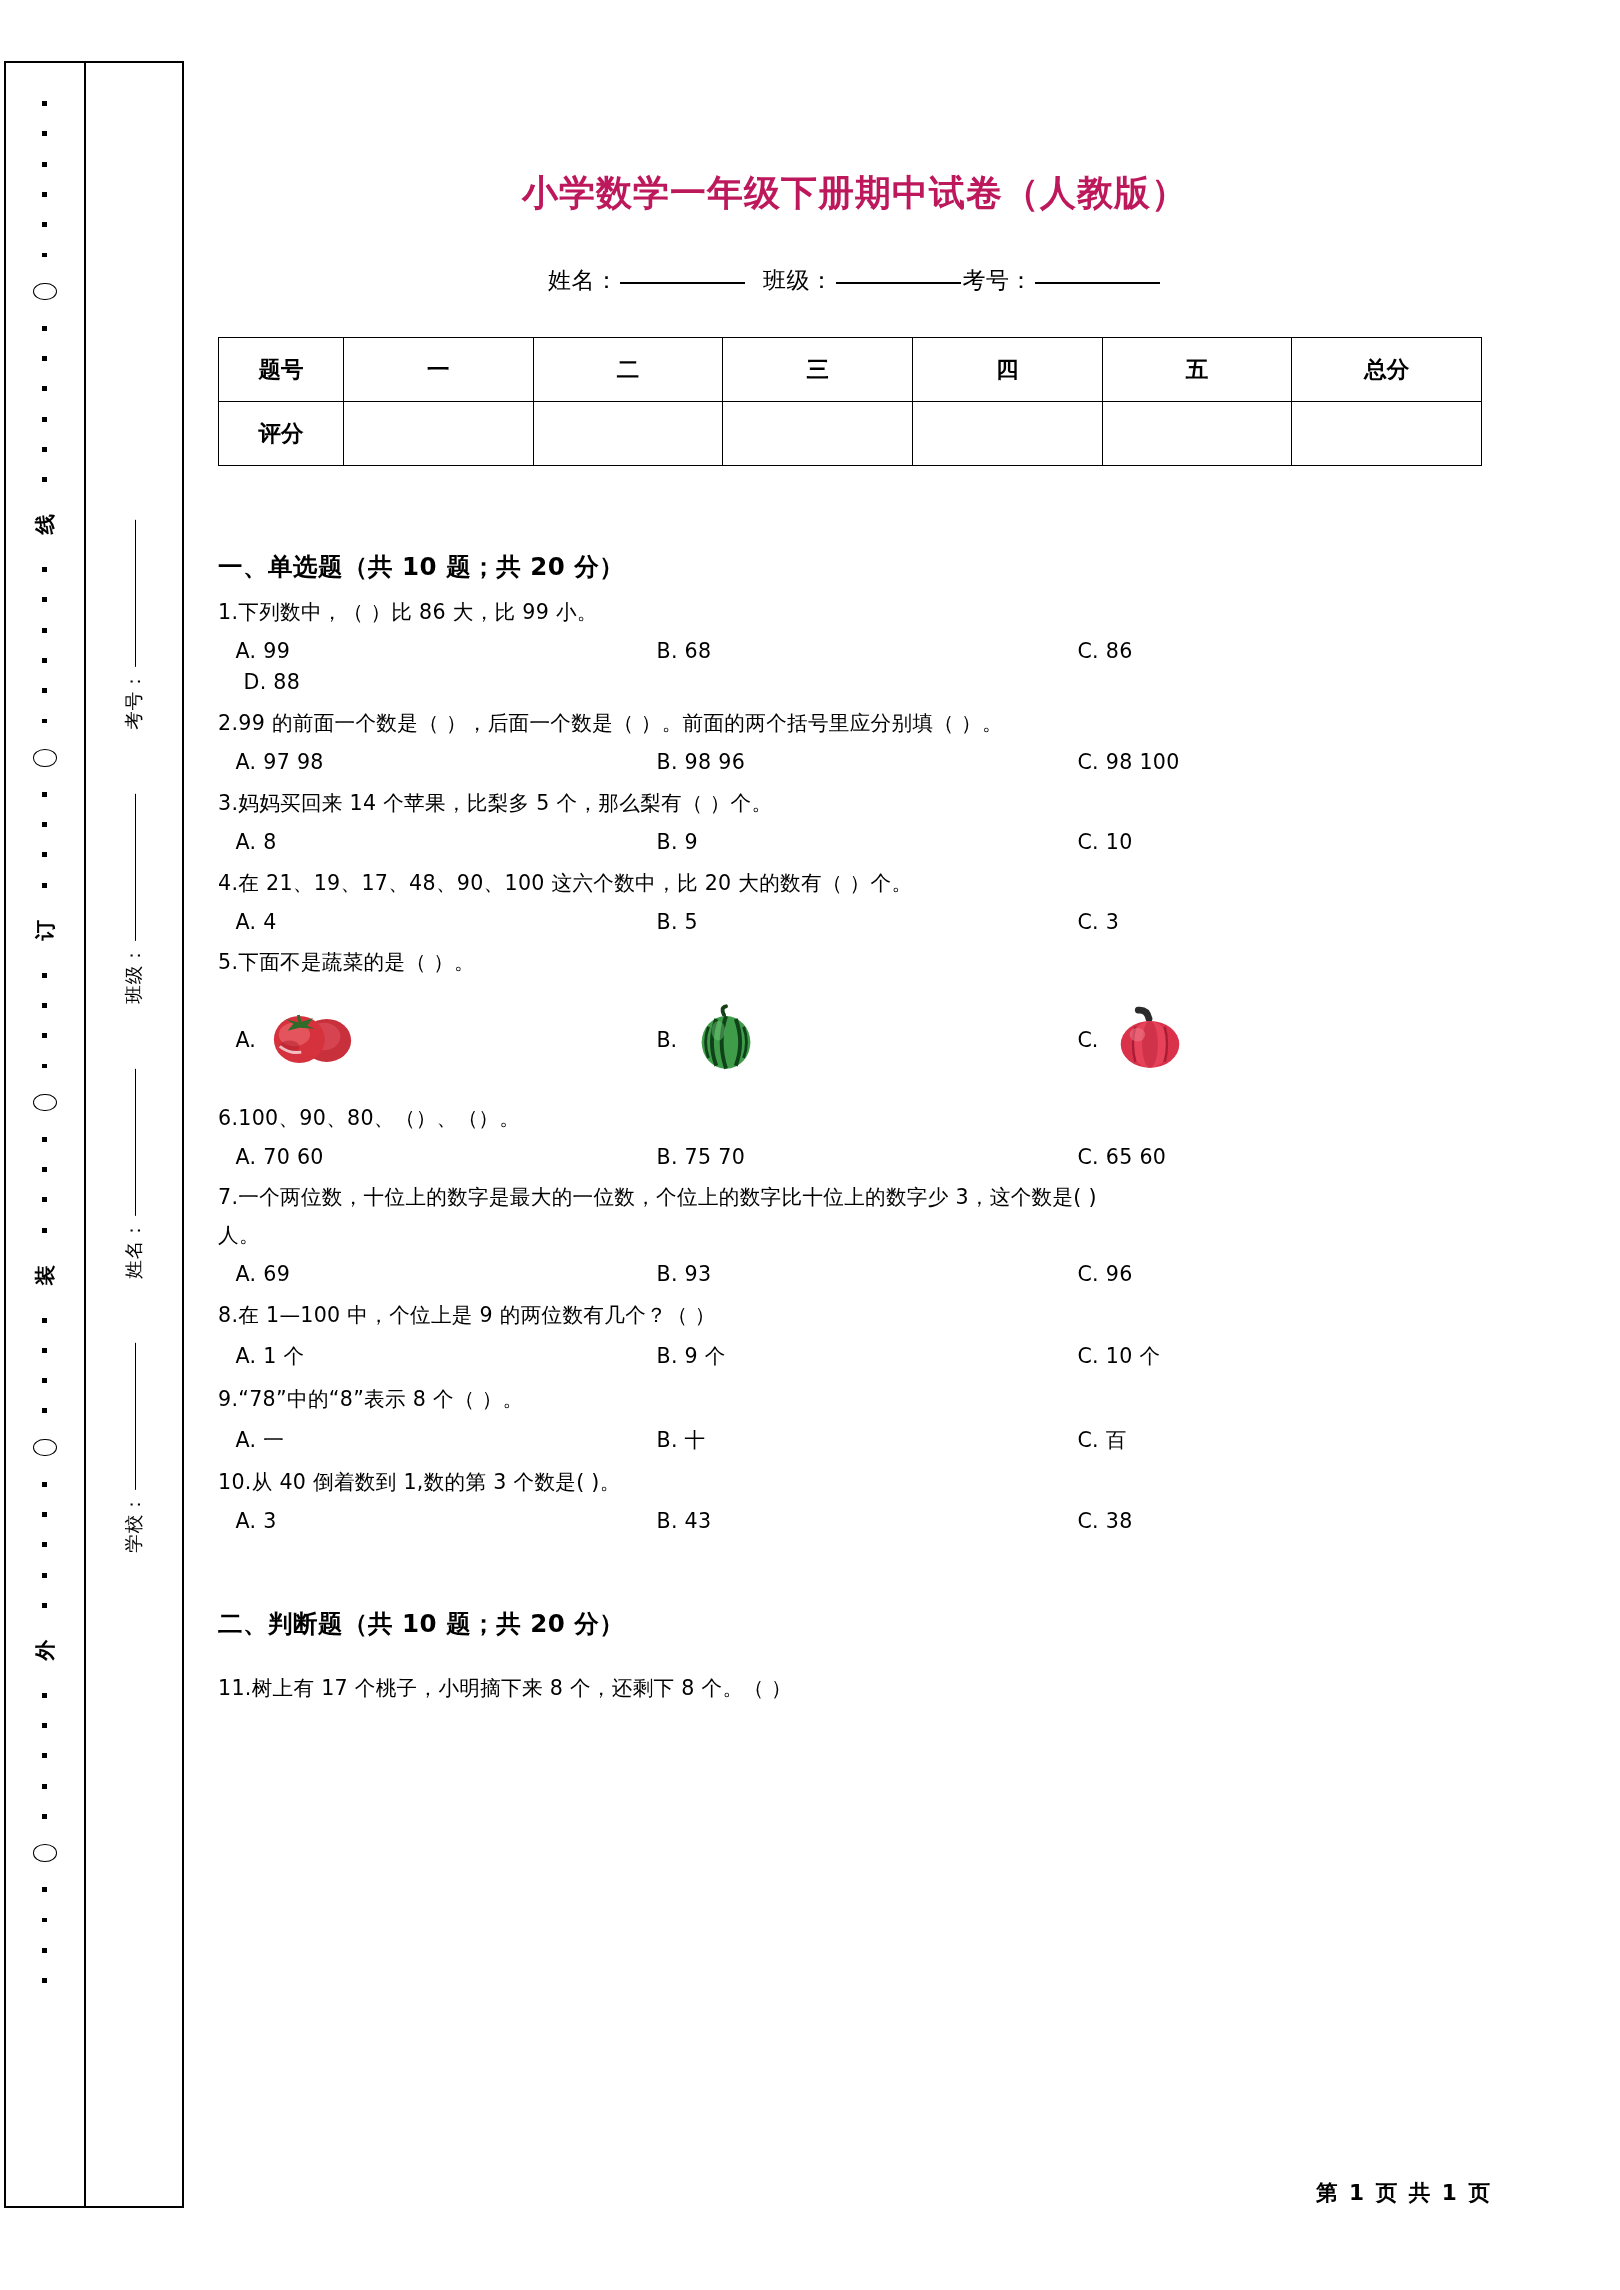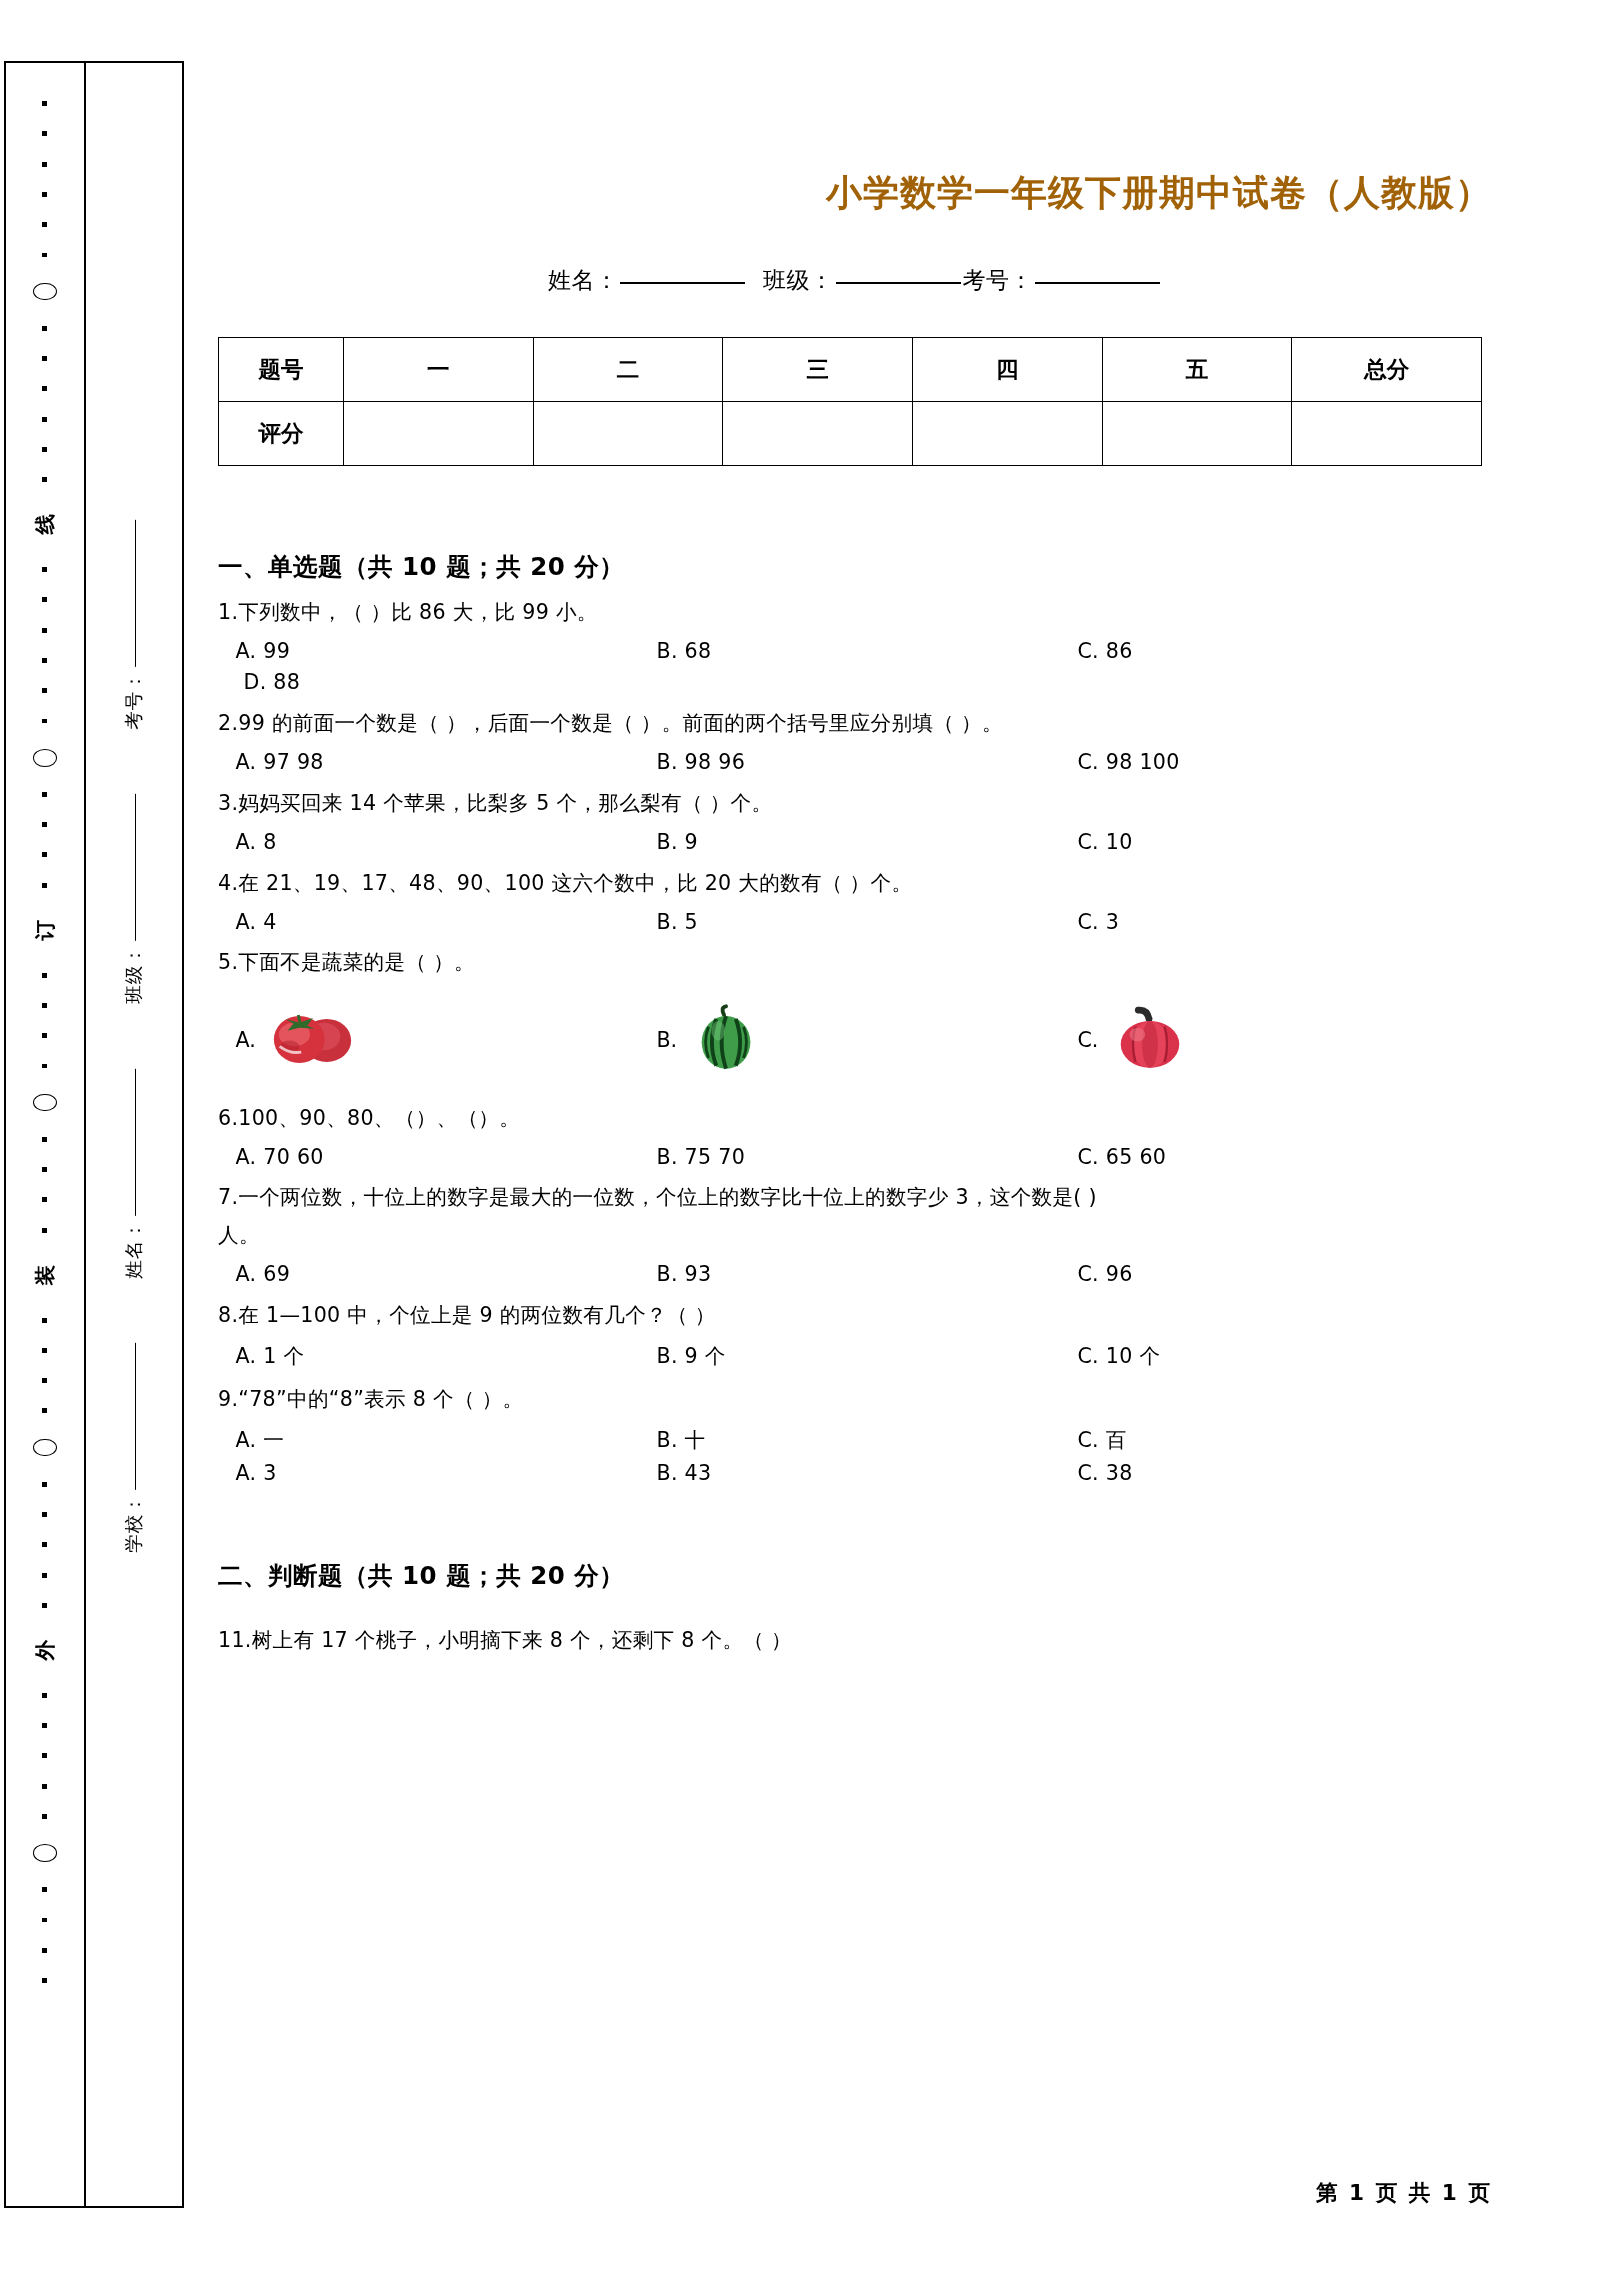--- a/index.html
+++ b/index.html
@@ -96,26 +96,26 @@
   }
 
   
   .content {
     position: absolute;
     left: 218px;
     top: 61px;
     width: 1274px;
   }
   .doc-title {
-    text-align: right;
+    text-align: center;
     font-size: 36px;
     font-weight: 700;
     letter-spacing: 1px;
     margin-top: 108px;
-    color: #a16207;
+    color: #be185d;
   }
   .id-line {
     text-align: center;
     font-size: 23px;
     margin-top: 47px;
     letter-spacing: 0.5px;
   }
   .id-line .uline {
     display: inline-block;
     width: 125px;
@@ -425,20 +425,21 @@
       <div class="opt">C. 10 个</div>
     </div>
 
     <div class="q-text">9.“78”中的“8”表示 8 个（ ）。</div>
     <div class="opts">
       <div class="opt">A. 一</div>
       <div class="opt">B. 十</div>
       <div class="opt">C. 百</div>
     </div>
 
+    <div class="q-text">10.从 40 倒着数到 1,数的第 3 个数是( )。</div>
     <div class="opts">
       <div class="opt">A. 3</div>
       <div class="opt">B. 43</div>
       <div class="opt">C. 38</div>
     </div>
 
     <div class="section-title" style="margin-top:74px;">二、判断题（共 10 题；共 20 分）</div>
 
     <div class="q-text" style="margin-top:29px;">11.树上有 17 个桃子，小明摘下来 8 个，还剩下 8 个。（    ）</div>
 

